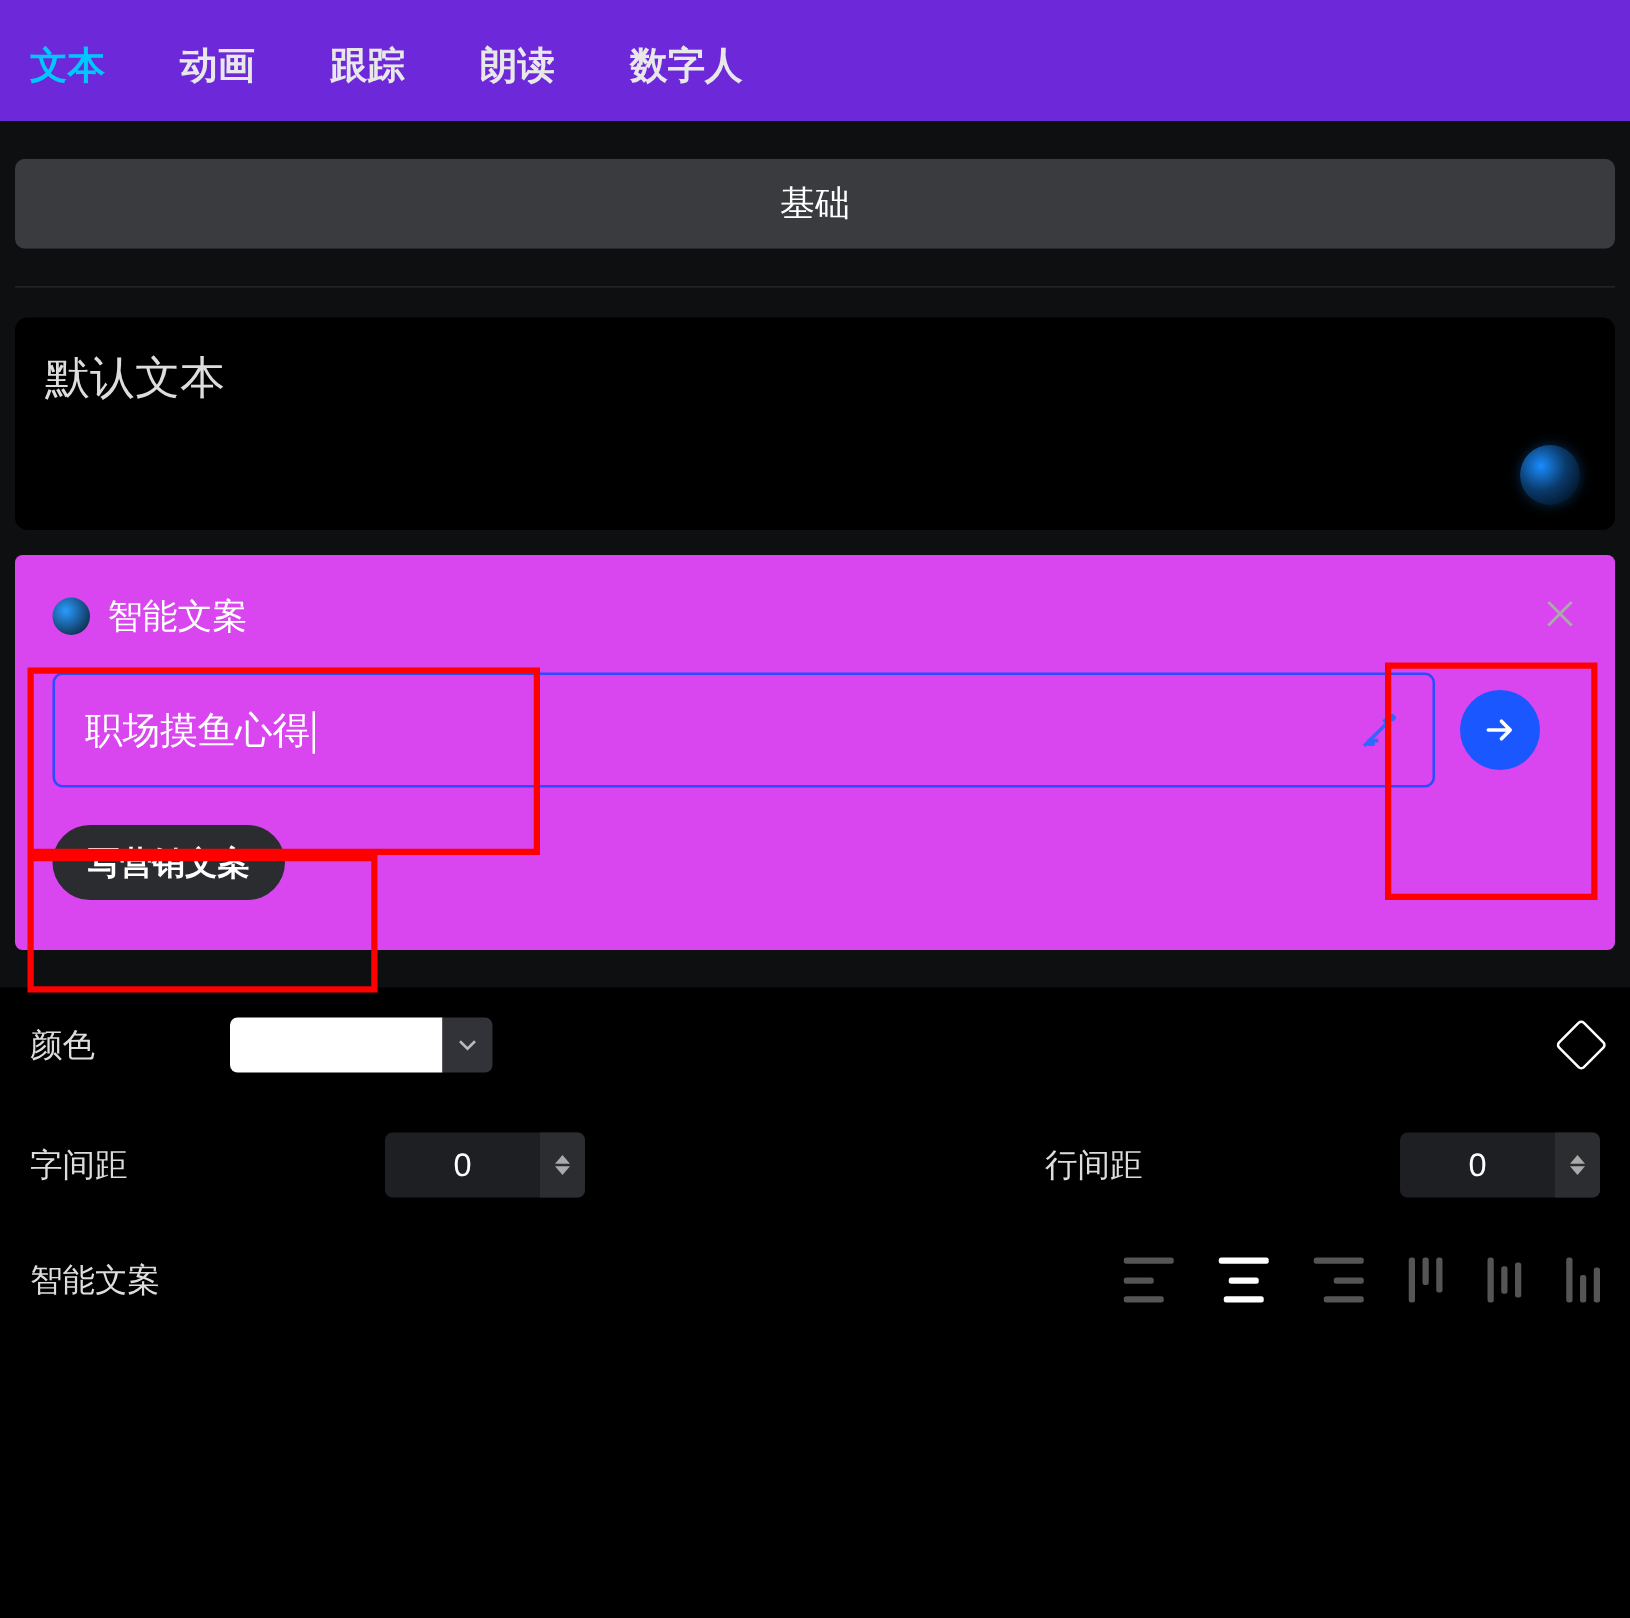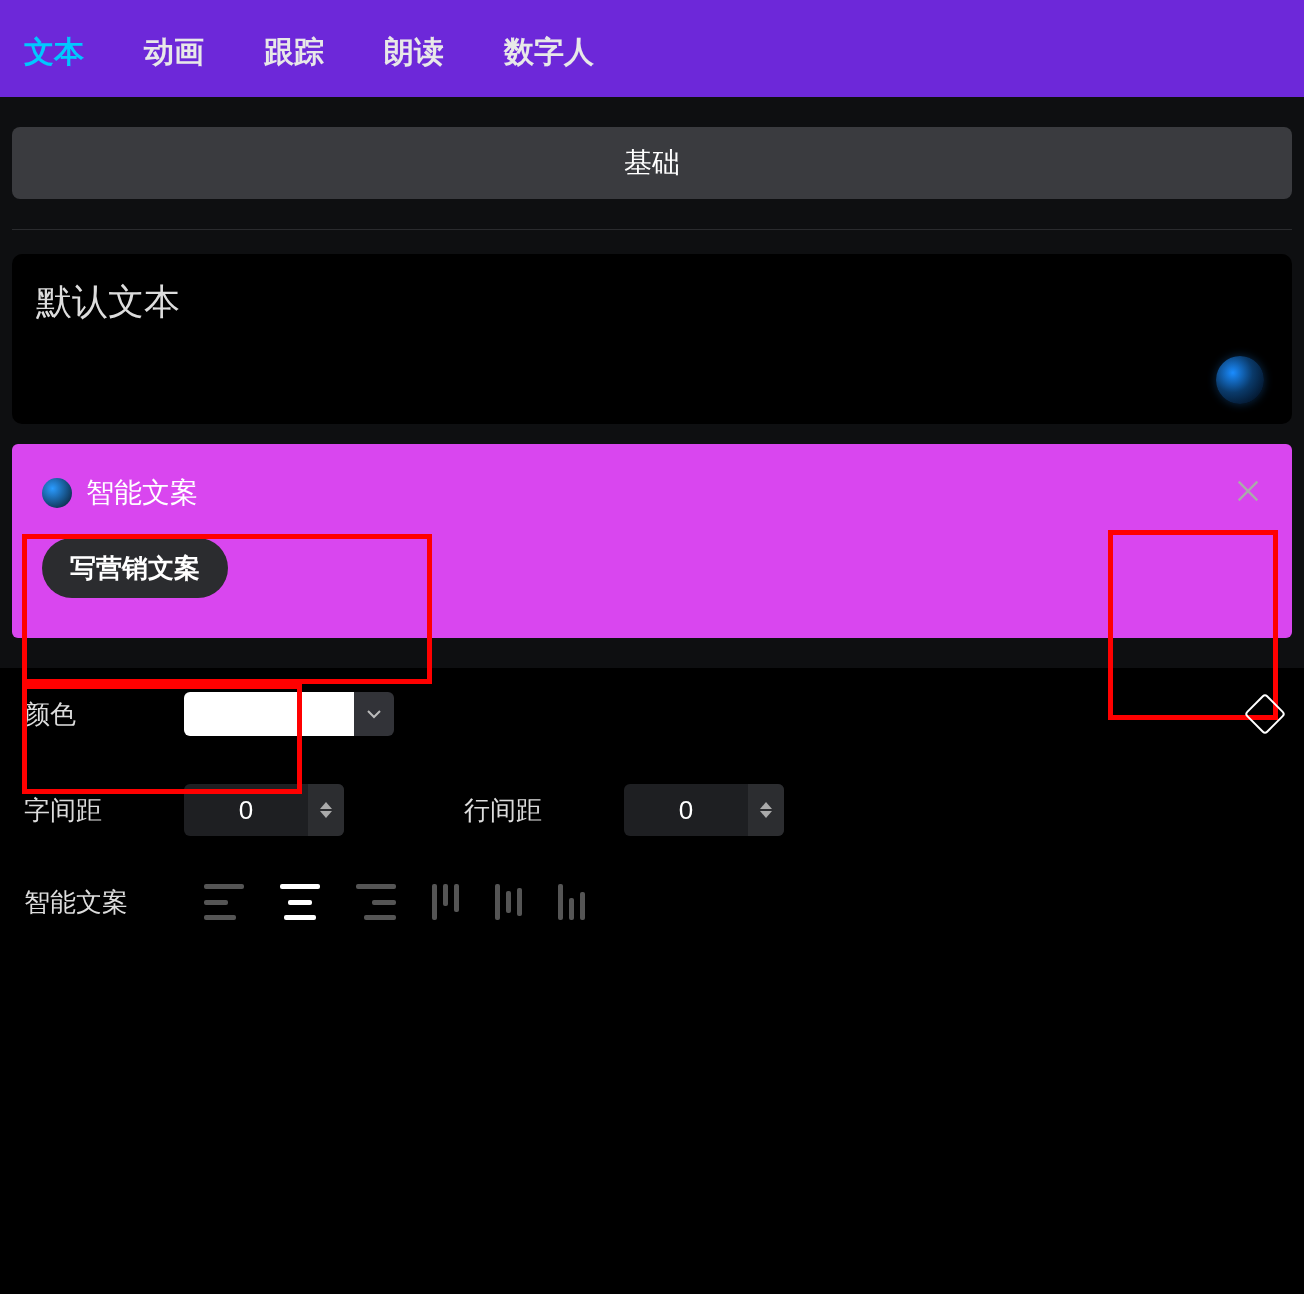--- a/index.html
+++ b/index.html
@@ -160,20 +160,21 @@
     pointer-events: none;
   }
 
   .row {
     display: flex;
     align-items: center;
     padding: 24px;
     gap: 40px;
     font-size: 26px;
     color: #ddd;
+    justify-content: space-between;
   }
   .row .label { width: 120px; }
   .color-swatch {
     display: flex;
     align-items: center;
   }
   .swatch {
     width: 170px; height: 44px; background: #fff; border-radius: 6px 0 0 6px;
   }
   .swatch-caret {
@@ -249,20 +250,37 @@
         <div class="ai-orb"></div>
         <div class="ai-title">智能文案</div>
       </div>
       <div class="close-x">
         <svg width="28" height="28" viewBox="0 0 24 24">
             <path d="M4 4 L20 20 M20 4 L4 20" stroke="#aaa" stroke-width="2" fill="none"></path>
           </svg>
       </div>
     </div>
 
+    <div class="ai-input-row">
+      <div class="ai-input">
+        <span class="ai-input-text"><span>职场摸鱼心得</span><span class="cursor-bar"></span></span>
+        <span class="wand-icon">
+          <svg width="34" height="34" viewBox="0 0 24 24" fill="none">
+            <path d="M3 21 L16 8 M14 6 L18 10" stroke="#2a6bff" stroke-width="2"></path>
+            <path d="M19 3 L19 7 M17 5 L21 5" stroke="#2a6bff" stroke-width="2"></path>
+            <path d="M5 18 L11 18 M5 20 L9 20" stroke="#2a6bff" stroke-width="2"></path>
+          </svg>
+        </span>
+      </div>
+      <div class="arrow-btn">
+        <svg width="28" height="28" viewBox="0 0 24 24">
+            <path d="M4 12 H18 M13 6 L19 12 L13 18" stroke="#fff" stroke-width="2.5" fill="none" stroke-linecap="round" stroke-linejoin="round"></path>
+          </svg>
+      </div>
+    </div>
 
     <div class="chip-row">
       <div class="chip">写营销文案</div>
     </div>
 
     <div class="hl" style="left:10px; top:90px; width:410px; height:150px;"></div>
     <div class="hl" style="left:10px; top:240px; width:280px; height:110px;"></div>
     <div class="hl" style="right:14px; top:86px; width:170px; height:190px;"></div>
   </div>
 </div>

